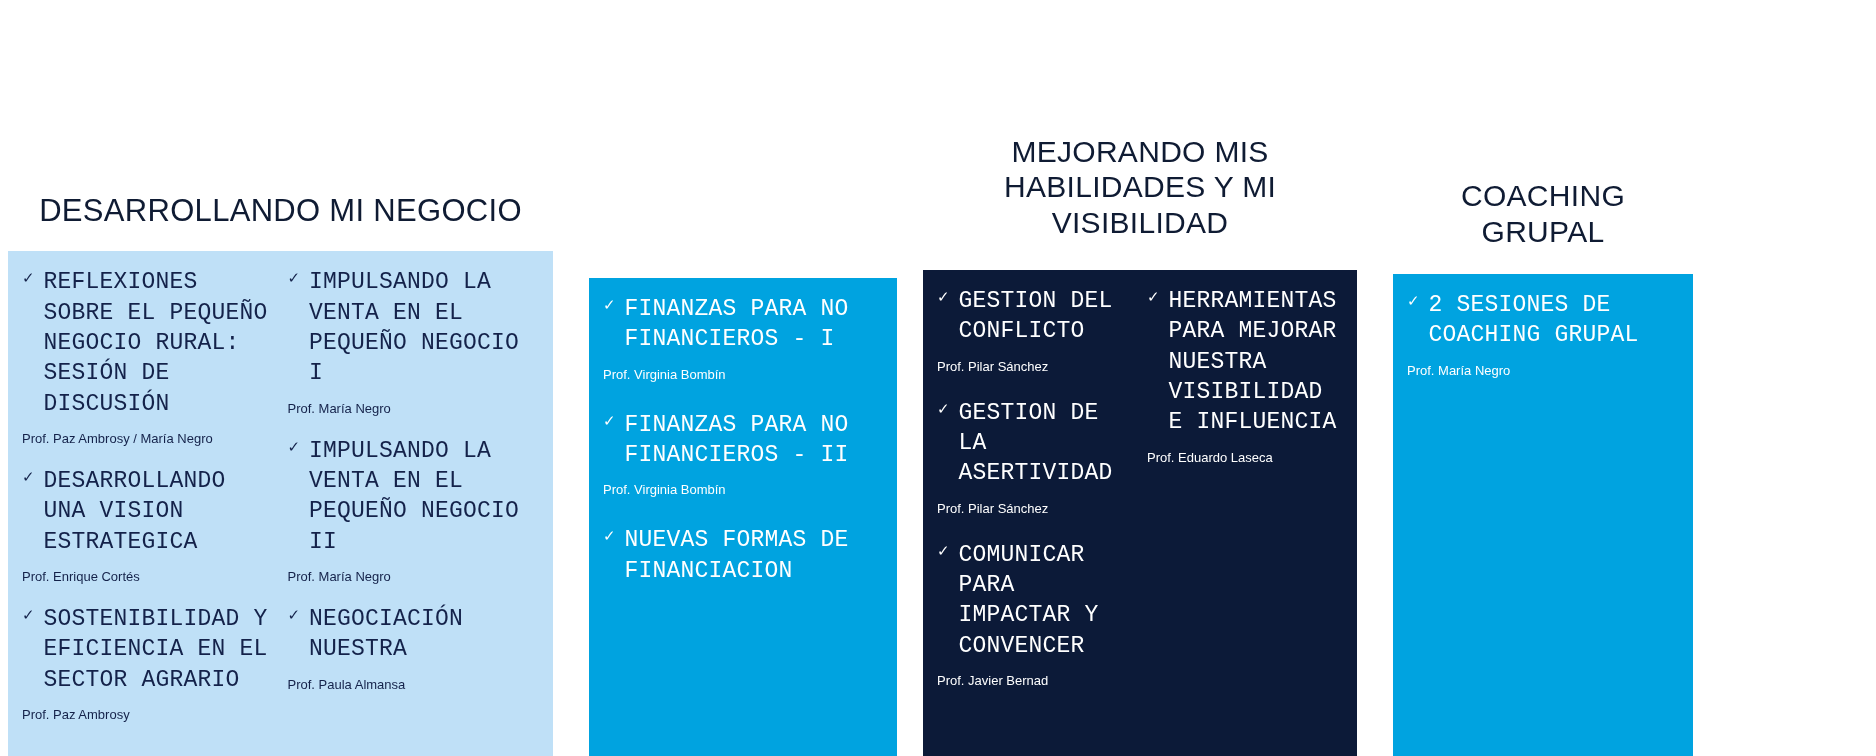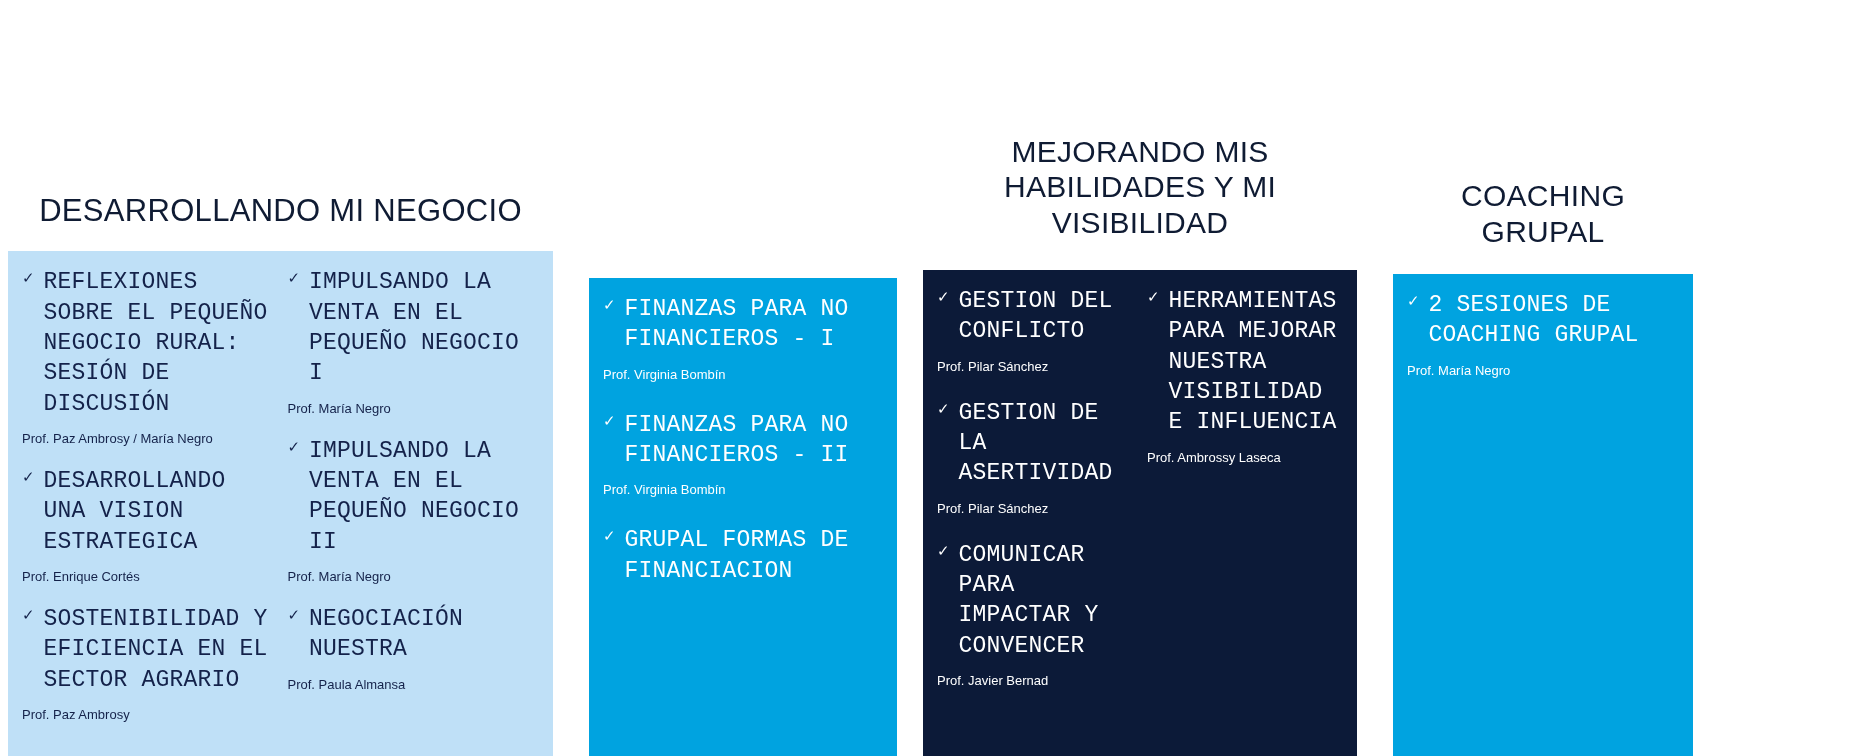--- a/index.html
+++ b/index.html
@@ -191,21 +191,21 @@
             <div class="item-head">
               <span class="check">✓</span>
               <span class="item-title">FINANZAS PARA NO FINANCIEROS - II</span>
             </div>
             <div class="prof">Prof. Virginia Bombín</div>
           </div>
 
           <div class="item">
             <div class="item-head">
               <span class="check">✓</span>
-              <span class="item-title">GRUPAL FORMAS DE FINANCIACION</span>
+              <span class="item-title">NUEVAS FORMAS DE FINANCIACION</span>
             </div>
           </div>
 
         </div>
       </div>
     </div>
   </section>
 
   <section class="column" id="col-3">
     <h2 class="col-title">MEJORANDO MIS
@@ -239,21 +239,21 @@
           </div>
 
         </div>
         <div class="panel-col">
 
           <div class="item">
             <div class="item-head">
               <span class="check">✓</span>
               <span class="item-title">HERRAMIENTAS PARA MEJORAR NUESTRA VISIBILIDAD E INFLUENCIA</span>
             </div>
-            <div class="prof">Prof. Ambrossy Laseca</div>
+            <div class="prof">Prof. Eduardo Laseca</div>
           </div>
 
         </div>
       </div>
     </div>
   </section>
 
   <section class="column" id="col-4">
     <h2 class="col-title">COACHING
 GRUPAL</h2>

